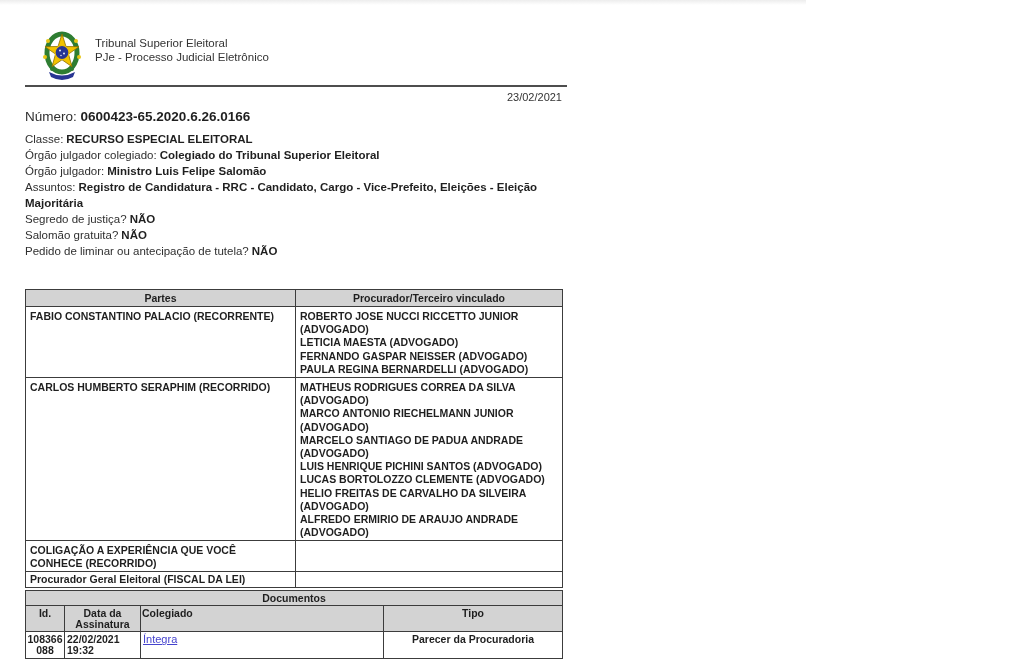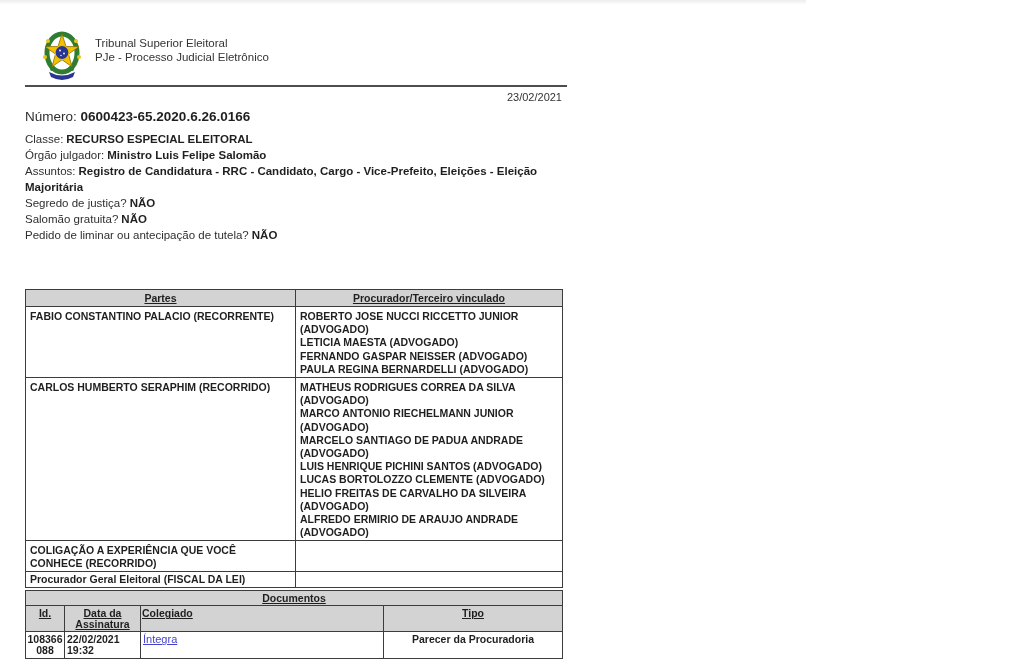--- a/index.html
+++ b/index.html
@@ -18,21 +18,21 @@
   .numero-line b { font-size:13.5px; color:#1f1f1f; }
   .details { position:absolute; left:25px; top:131px; width:540px;
     font-size:11.5px; line-height:16px; }
   .dline .lbl { margin-right:3px; }
   .dline b { color:#1f1f1f; }
   .tables { position:absolute; left:25px; top:289px; width:537px; }
   table { border-collapse:collapse; width:537px; table-layout:fixed;
     font-size:10.5px; }
   th, td { border:1px solid #3c3c3c; vertical-align:top; }
   th { background:#d3d3d3; font-weight:bold; text-align:center;
-    padding:2px 2px; color:#1f1f1f;text-decoration:underline; }
+    padding:2px 2px; color:#1f1f1f; }
   td { padding:1px 4px; font-weight:bold; color:#1f1f1f; line-height:13px; }
   .parties td { height:16px; }
   .party-cell { padding-top:3px; }
   .lawyer-line { line-height:13.2px; }
   .docs { margin-top:2px; }
   .docs th.caption { height:15px; padding:1px; }
   .docs th.colhead { line-height:10.5px; padding:2px 1px; }
   .docs td { line-height:11px; padding:2px 2px; }
   td.id-cell { text-align:center; word-break:break-all; padding:2px 1px; }
   td.tipo-cell { text-align:center; }
@@ -68,20 +68,21 @@
 <div class="rule"></div>
 <div class="date-line">23/02/2021</div>
 
 <div class="numero-line">
   <span>Número:</span>
   <b>0600423-65.2020.6.26.0166</b>
 </div>
 
 <div class="details">
   <div class="dline"><span class="lbl">Classe:</span><b>RECURSO ESPECIAL ELEITORAL</b></div>
+  <div class="dline"><span class="lbl">Órgão julgador colegiado:</span><b>Colegiado do Tribunal Superior Eleitoral</b></div>
   <div class="dline"><span class="lbl">Órgão julgador:</span><b>Ministro Luis Felipe Salomão</b></div>
   <div class="dline"><span class="lbl">Assuntos:</span><b>Registro de Candidatura - RRC - Candidato, Cargo - Vice-Prefeito, Eleições - Eleição Majoritária</b></div>
   <div class="dline"><span class="lbl">Segredo de justiça?</span><b>NÃO</b></div>
   <div class="dline"><span class="lbl">Salomão gratuita?</span><b>NÃO</b></div>
   <div class="dline"><span class="lbl">Pedido de liminar ou antecipação de tutela?</span><b>NÃO</b></div>
 </div>
 
 <div class="tables">
 
   <table class="parties">

